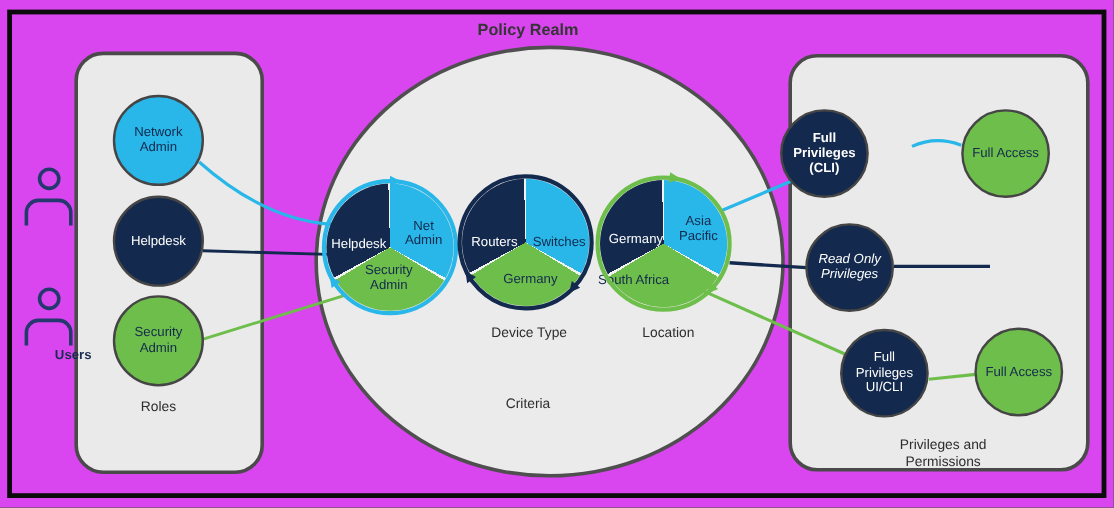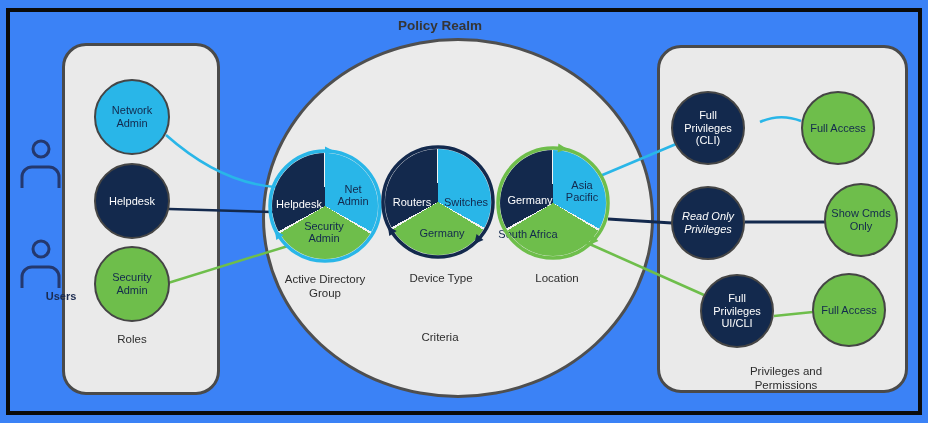--- a/index.html
+++ b/index.html
@@ -1,18 +1,18 @@
 <!DOCTYPE html>
 <html><head>
 <meta charset="utf-8">
 <style>
   html,body{margin:0;padding:0;background:#5a5a5a;}
   *{box-sizing:border-box;}
   .canvas{
-    position:relative;width:928px;height:423px;background:#3b82f6;
+    position:relative;width:928px;height:423px;background:#d946ef;
     font-family:"Liberation Sans","DejaVu Sans",sans-serif;overflow:hidden;
   }
   .frame{position:absolute;left:6px;top:8px;right:6px;bottom:8px;border:4px solid #0b0b0b;}
   .title{
     position:absolute;left:440px;top:25px;transform:translate(-50%,-50%);
     font-size:13.5px;font-weight:bold;color:#353535;white-space:nowrap;
   }
   .panel{position:absolute;background:#EAEAEA;border:3px solid #4a4a4a;border-radius:24px;}
   .panel.left{left:62px;top:43px;width:158px;height:352px;}
   .panel.right{left:657px;top:45px;width:251px;height:348px;}
@@ -103,29 +103,27 @@
   <div class="slice-label" style="left:324px;top:232px;width:62px;">Security Admin</div>
 
   <div class="slice-label white" style="left:412px;top:202px;">Routers</div>
   <div class="slice-label" style="left:466px;top:202px;">Switches</div>
   <div class="slice-label" style="left:442px;top:233px;">Germany</div>
 
   <div class="slice-label white" style="left:530px;top:200px;">Germany</div>
   <div class="slice-label" style="left:582px;top:191px;width:50px;">Asia Pacific</div>
   <div class="slice-label" style="left:528px;top:234px;width:95px;">South Africa</div>
 
-  <div class="caption" style="left:325px;top:287px;width:100px;">Active Directory Group</div>
   <div class="caption" style="left:441px;top:279px;">Device Type</div>
   <div class="caption" style="left:440px;top:338px;">Criteria</div>
   <div class="caption" style="left:557px;top:279px;">Location</div>
 
-  <div class="node navy sz74" style="left:671px;top:91px;">Full Privileges (CLI)</div>
+  <div class="node navy sz74" style="left:650px;top:91px;font-weight:bold;">Full Privileges (CLI)</div>
   <div class="node green sz74" style="left:801px;top:91px;">Full Access</div>
   <div class="node navy sz74" style="left:671px;top:186px;font-style:italic;">Read Only Privileges</div>
-  <div class="node green sz74" style="left:824px;top:183px;">Show Cmds Only</div>
   <div class="node navy sz74" style="left:700px;top:274px;">Full Privileges UI/CLI</div>
   <div class="node green sz74" style="left:812px;top:273px;">Full Access</div>
   <div class="caption" style="left:786px;top:367px;margin-top:12px;">Privileges and Permissions</div>
 
   <svg class="overlay top" width="928" height="423" viewBox="0 0 928 423">
     <circle cx="325" cy="206" r="55" fill="none" stroke="#29B6E8" stroke-width="3.5"></circle>
     <circle cx="438" cy="202" r="55" fill="none" stroke="#13294D" stroke-width="3.5"></circle>
     <circle cx="553" cy="203" r="55" fill="none" stroke="#6EBE4B" stroke-width="3.5"></circle>
     <path d="M0,-4.5 L9,0 L0,4.5 Z" fill="#29B6E8" transform="translate(325,151) rotate(0)"></path>
     <path d="M0,-4.5 L9,0 L0,4.5 Z" fill="#29B6E8" transform="translate(280,237.5) rotate(235)"></path>

